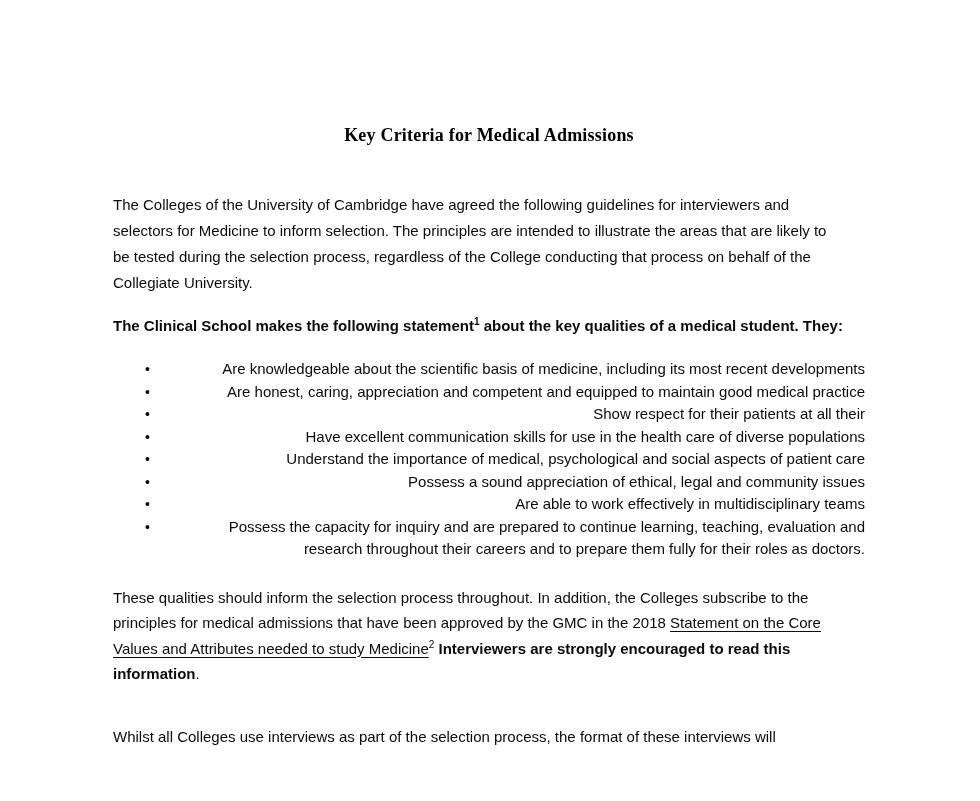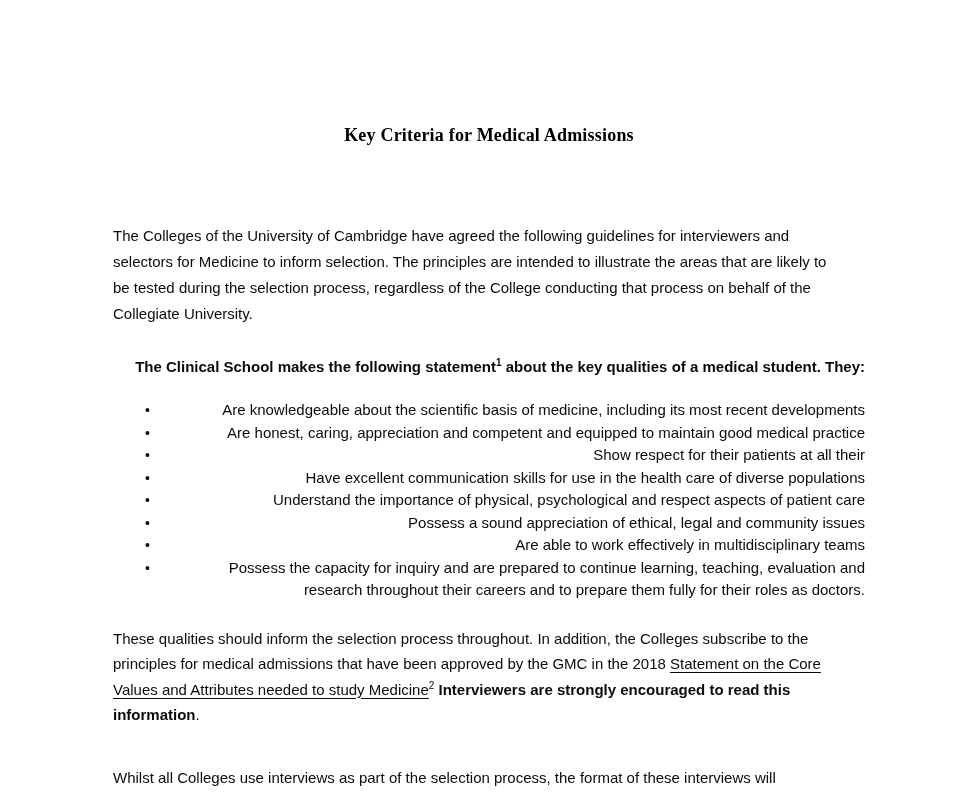--- a/index.html
+++ b/index.html
@@ -37,28 +37,27 @@
     line-height: 26px;
     color: #000000;
     letter-spacing: 0.2px;
   }
   .para {
     font-size: 15px;
     line-height: 26px;
     text-align: left;
   }
   .para-intro {
-    margin-top: 75px;
+    margin-top: 44px;
     max-width: 726px;
   }
   .para-statement {
-    margin-top: 28px;
+    margin-top: 18px;
     font-weight: 700;
     line-height: 24px;
-    text-align: right;
   }
   .qualities-list {
     margin: 20px 0 0 0;
     padding: 0;
     list-style: none;
   }
   .qualities-list li {
     display: flex;
     padding-left: 32px;
     font-size: 15px;
@@ -121,21 +120,21 @@
       <li>
         <span class="bullet-marker">•</span>
         <span class="bullet-text">Show respect for their patients at all their</span>
       </li>
       <li>
         <span class="bullet-marker">•</span>
         <span class="bullet-text">Have excellent communication skills for use in the health care of diverse populations</span>
       </li>
       <li>
         <span class="bullet-marker">•</span>
-        <span class="bullet-text">Understand the importance of physical, psychological and respect aspects of patient care</span>
+        <span class="bullet-text">Understand the importance of medical, psychological and social aspects of patient care</span>
       </li>
       <li>
         <span class="bullet-marker">•</span>
         <span class="bullet-text">Possess a sound appreciation of ethical, legal and community issues</span>
       </li>
       <li>
         <span class="bullet-marker">•</span>
         <span class="bullet-text">Are able to work effectively in multidisciplinary teams</span>
       </li>
       <li>

